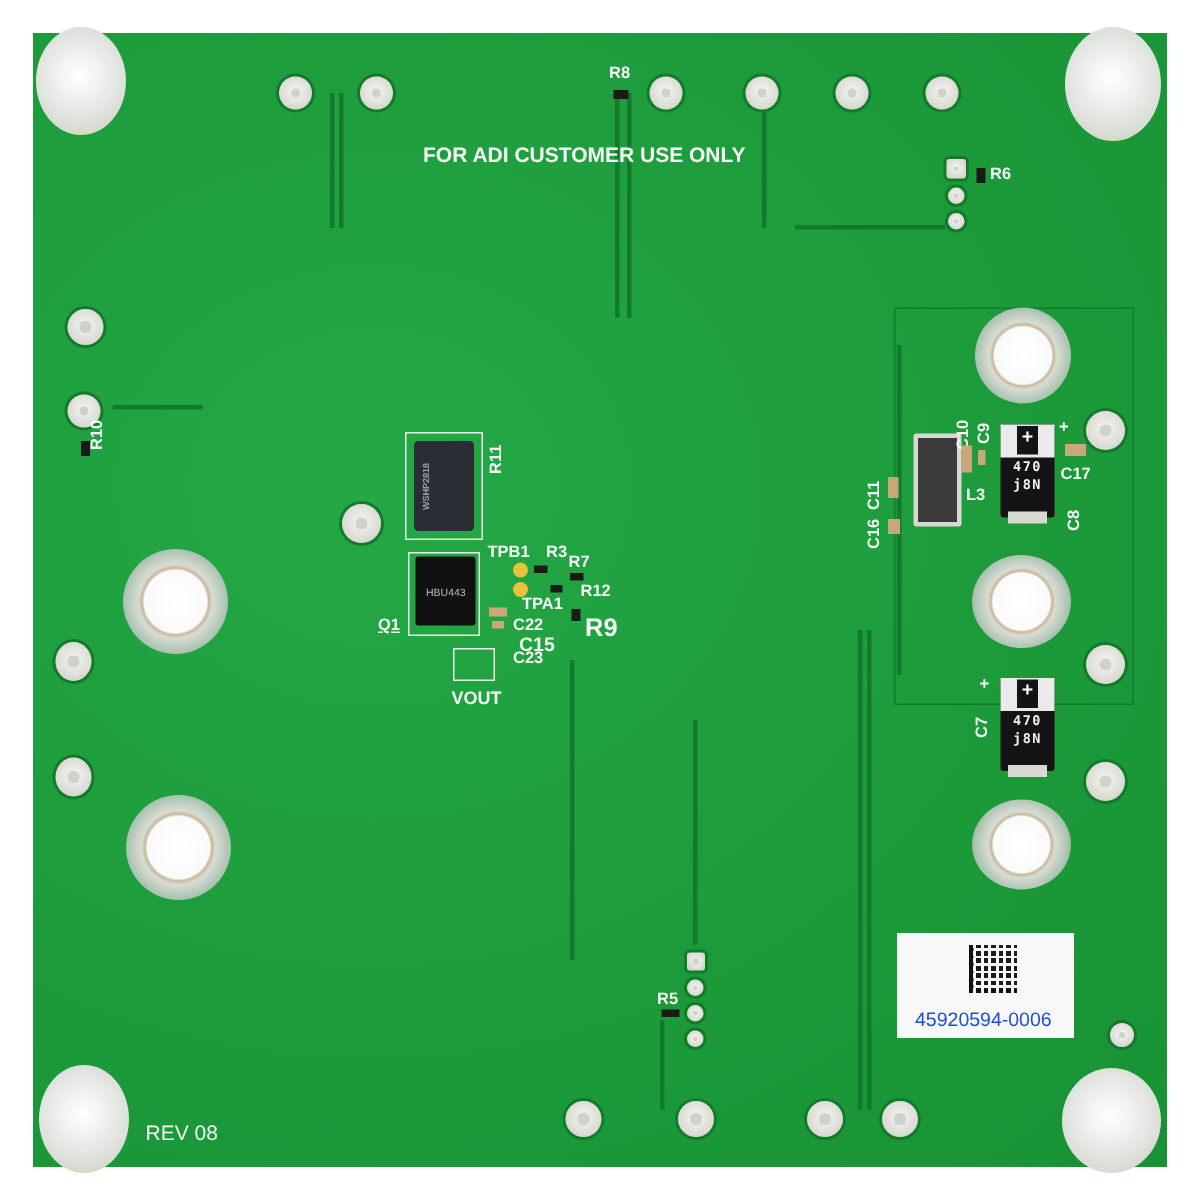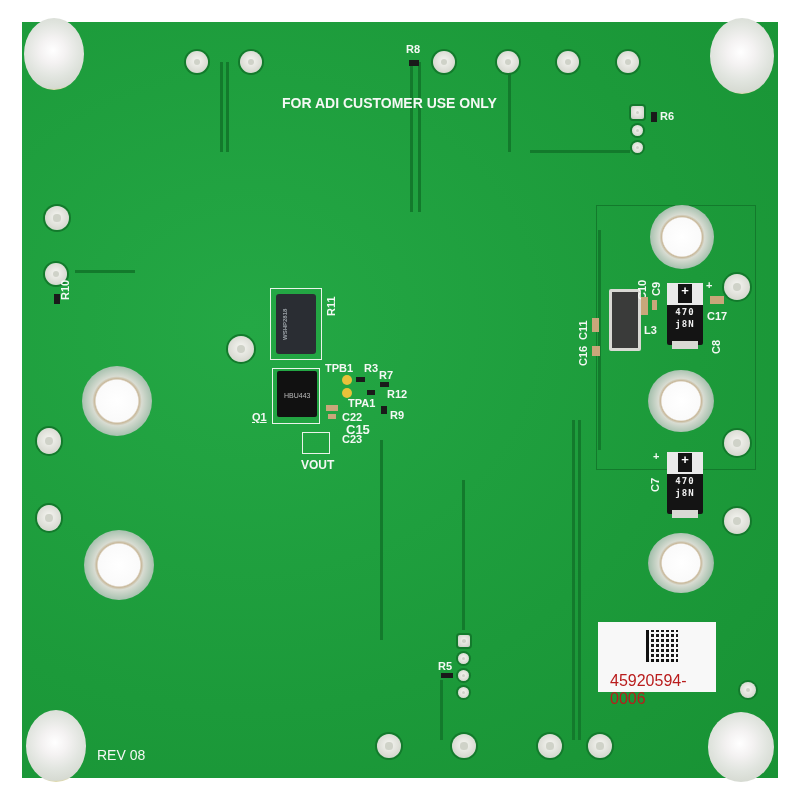--- a/index.html
+++ b/index.html
@@ -93,21 +93,21 @@
 <div class="silk" style="left:284px;top:392px;font-size:7px;color:#bbb;font-weight:normal;">HBU443</div>
 <div class="silk" style="left:252px;top:412px;font-size:11px;text-decoration:underline;">Q1</div>
 
 <div class="yellowpad" style="left:342px;top:375px;"></div>
 <div class="yellowpad" style="left:342px;top:388px;"></div>
 <div class="silk" style="left:325px;top:363px;font-size:11px;">TPB1</div>
 <div class="silk" style="left:348px;top:398px;font-size:11px;text-align:center;">TPA1</div>
 <div class="silk" style="left:364px;top:363px;font-size:11px;">R3</div>
 <div class="silk" style="left:379px;top:370px;font-size:11px;">R7</div>
 <div class="silk" style="left:387px;top:389px;font-size:11px;">R12</div>
-<div class="silk" style="left:390px;top:410px;font-size:11px;">R9</div>
+<div class="silk" style="left:390px;top:410px;font-size:17px;">R9</div>
 <div class="smd" style="left:356px;top:377px;width:9px;height:5px;"></div>
 <div class="smd" style="left:380px;top:382px;width:9px;height:5px;"></div>
 <div class="smd" style="left:367px;top:390px;width:8px;height:5px;"></div>
 <div class="smd" style="left:381px;top:406px;width:6px;height:8px;"></div>
 
 <div class="silk" style="left:342px;top:412px;font-size:11px;">C22</div>
 <div class="silk" style="left:346px;top:423px;font-size:13px;">C15</div>
 <div class="silk" style="left:342px;top:434px;font-size:11px;">C23</div>
 <div class="smd" style="left:326px;top:405px;width:12px;height:6px;background:#c9a77a;"></div>
 <div class="smd" style="left:328px;top:414px;width:8px;height:5px;background:#c9a77a;"></div>
@@ -165,16 +165,16 @@
 
 <div class="pad" style="left:377px;top:734px;width:24px;height:24px;"></div>
 <div class="pad" style="left:452px;top:734px;width:24px;height:24px;"></div>
 <div class="pad" style="left:538px;top:734px;width:24px;height:24px;"></div>
 <div class="pad" style="left:588px;top:734px;width:24px;height:24px;"></div>
 <div class="pad" style="left:740px;top:682px;width:16px;height:16px;"></div>
 
 <div class="label">
   <div class="dm2"></div>
   <div class="dm"></div>
-  <div style="position:absolute;left:12px;top:50px;font-size:16px;color:#b91c1c;">45920594-0006</div>
+  <div style="position:absolute;left:12px;top:50px;font-size:13px;color:#1d4ed8;">45920594-0006</div>
 </div>
 
 <div class="silk" style="left:97px;top:748px;font-size:14px;font-weight:normal;">REV 08</div>
 
 </body></html>

